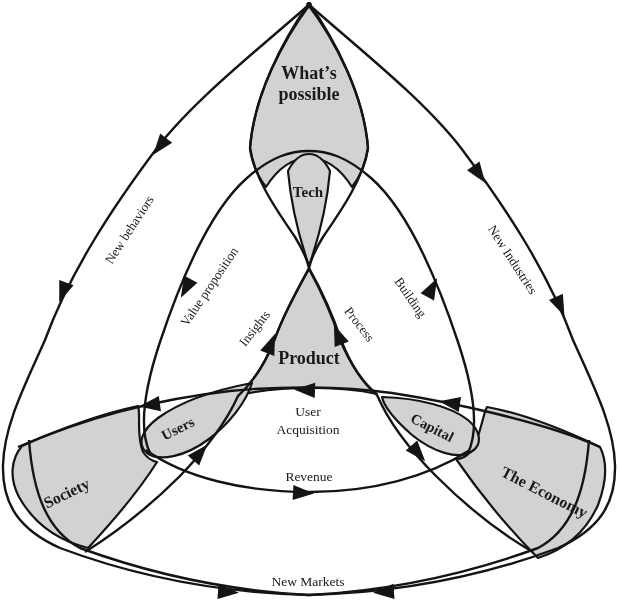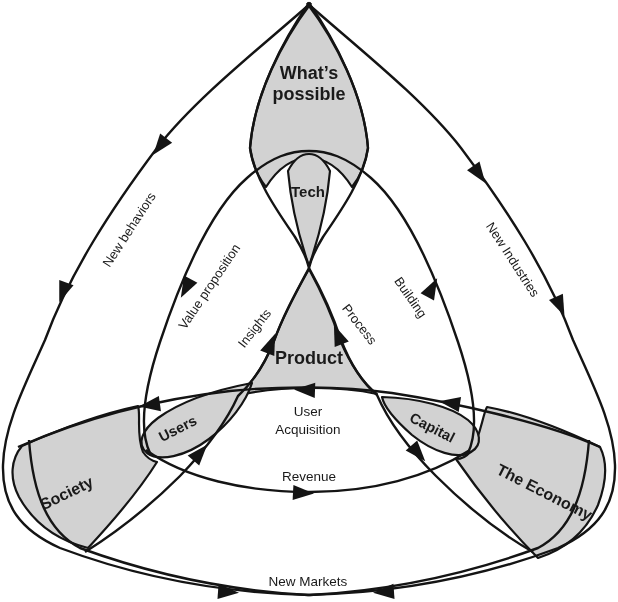--- a/index.html
+++ b/index.html
@@ -3,21 +3,21 @@
 <meta charset="utf-8">
 <style>
   :root{
     --region-fill:#d2d2d2;
     --stroke:#141414;
     --text:#1a1a1a;
     --background:#ffffff;
   }
   html,body{margin:0;padding:0;background:var(--background);}
   .stage{position:relative;width:618px;height:602px;background:var(--background);overflow:hidden;
-         font-family:Liberation Sans, sans-serif;}
+         font-family:Liberation Serif, serif;}
   svg{display:block}
   .curve{fill:none;stroke:var(--stroke);stroke-width:2.4;}
   .region{fill:var(--region-fill);stroke:var(--region-fill);stroke-width:1;}
   .region.outlined{stroke:var(--stroke);stroke-width:2.2;stroke-linejoin:round;}
   .arrow{fill:var(--stroke);stroke:none;}
   text{fill:var(--text);}
   .region-label{font-weight:700;}
   .flow-label{font-weight:400;}
 </style>
 </head>

